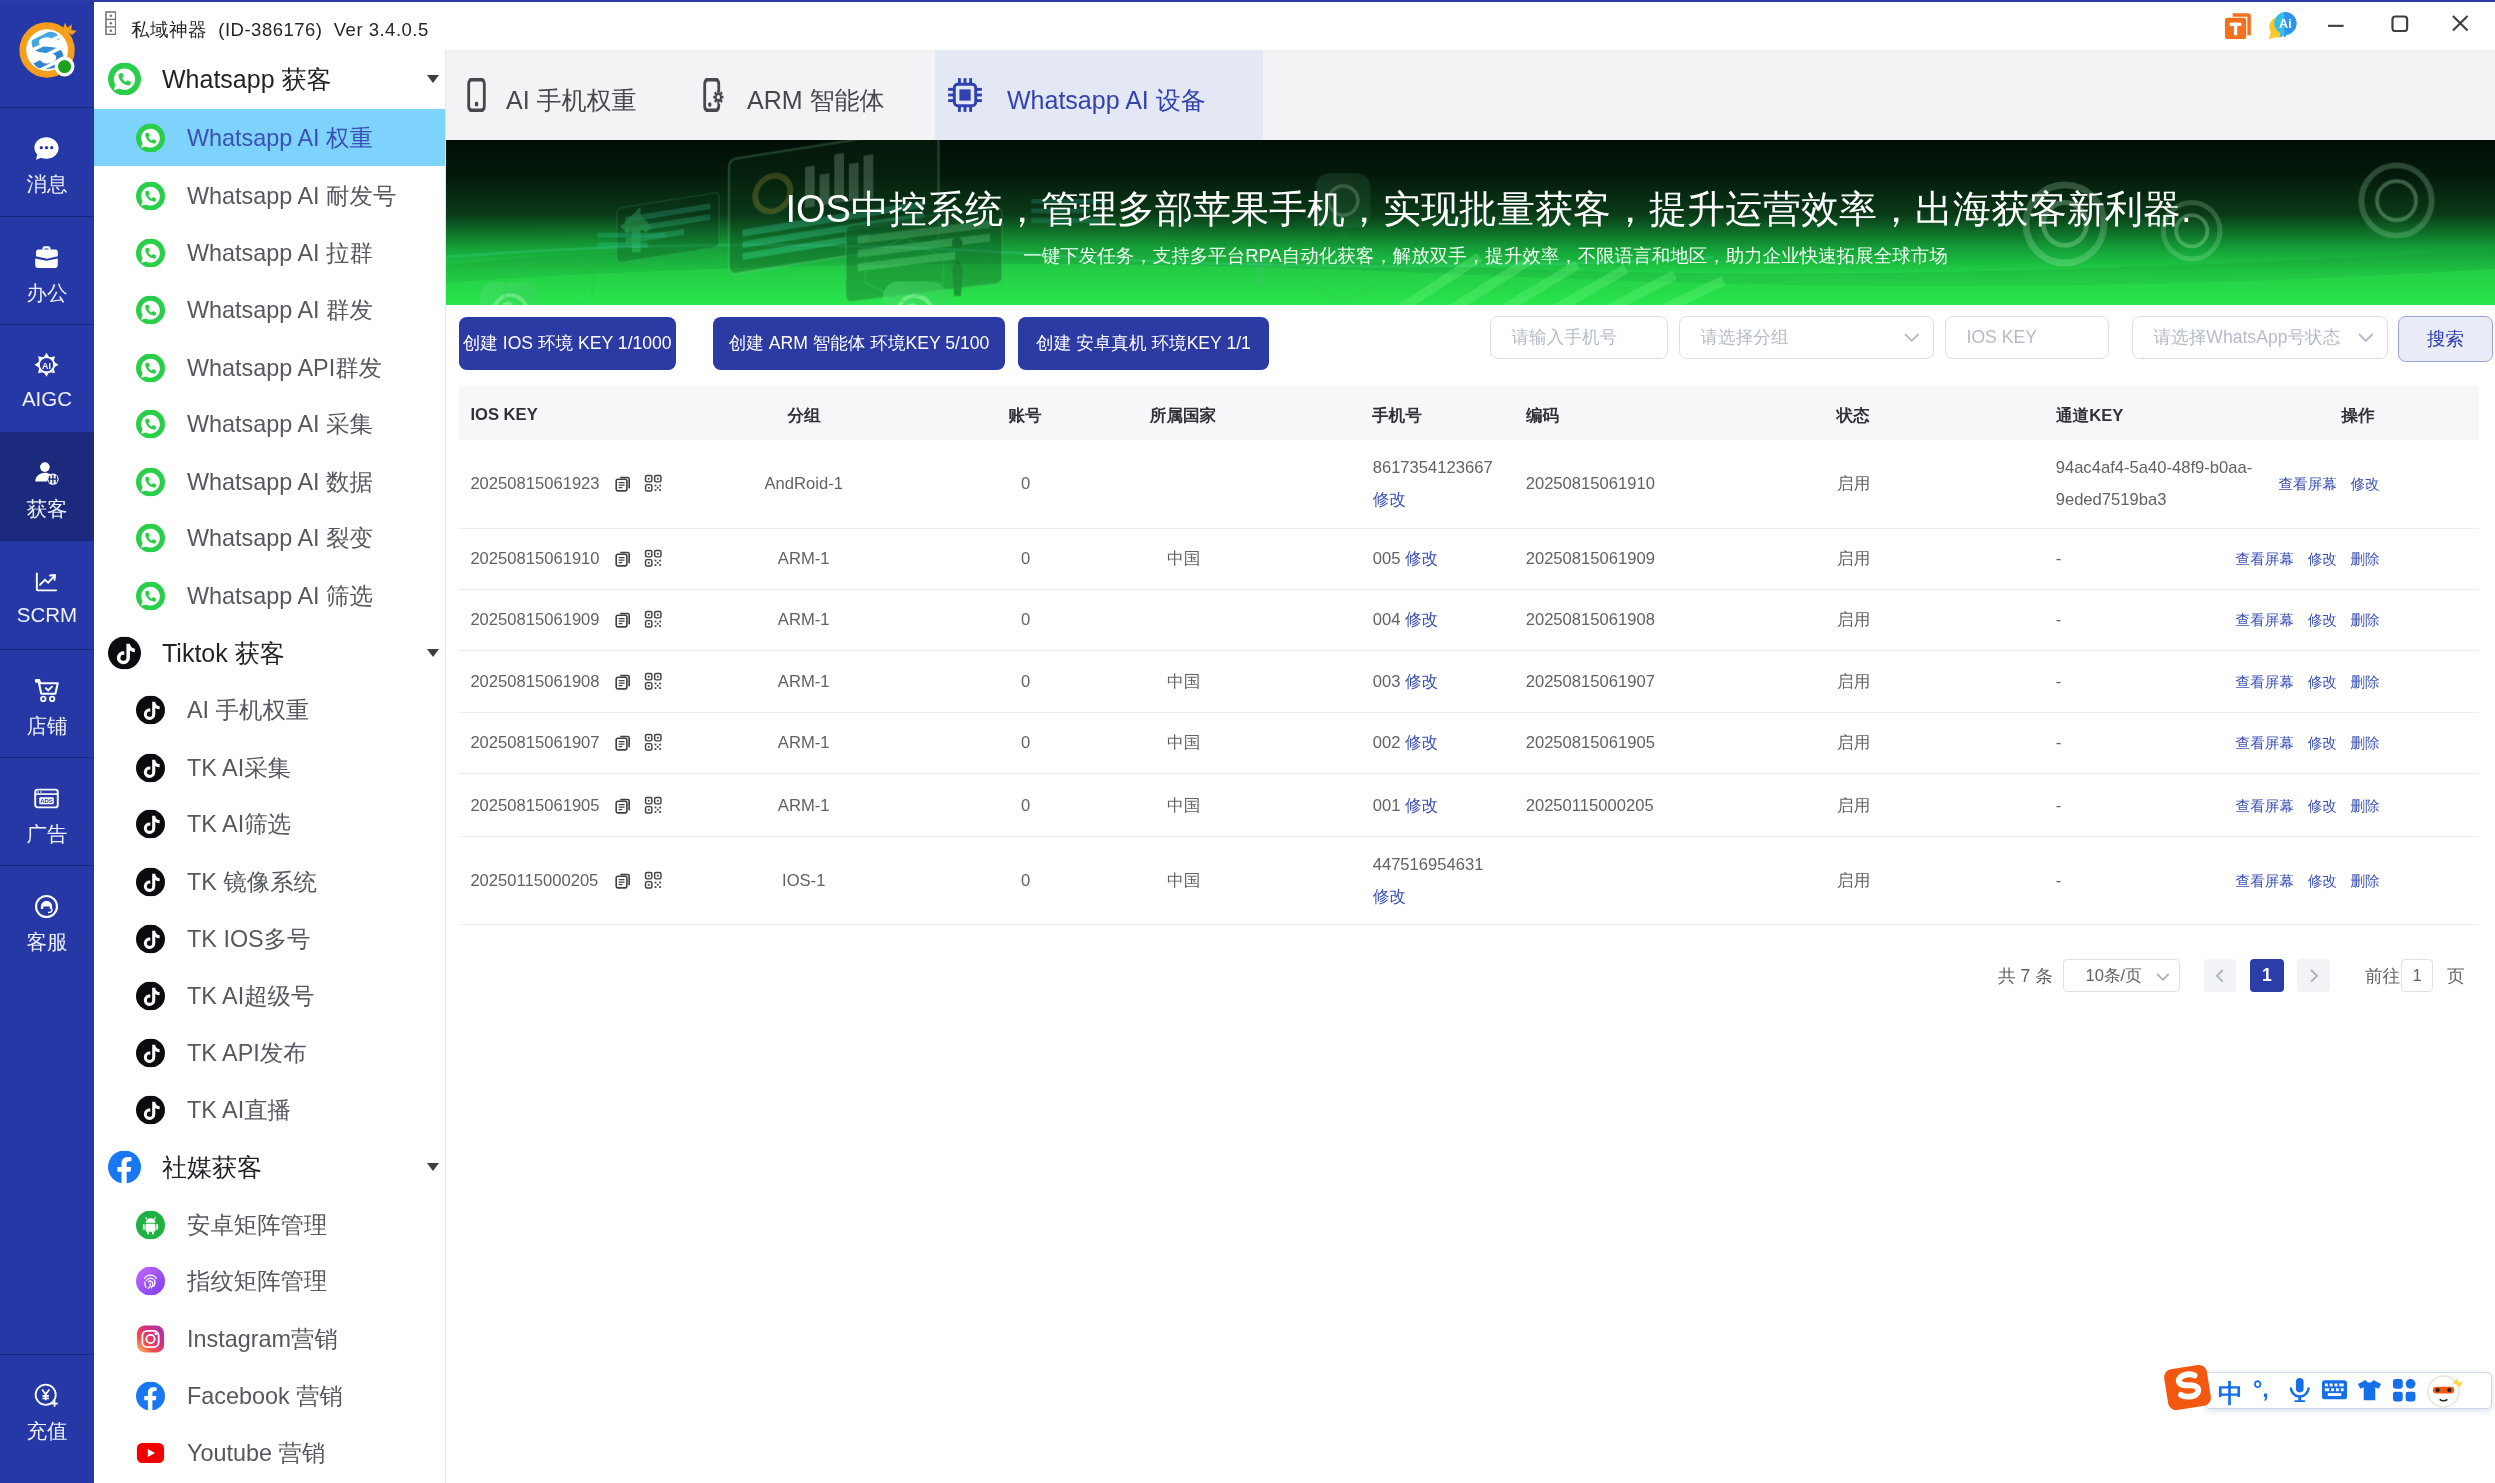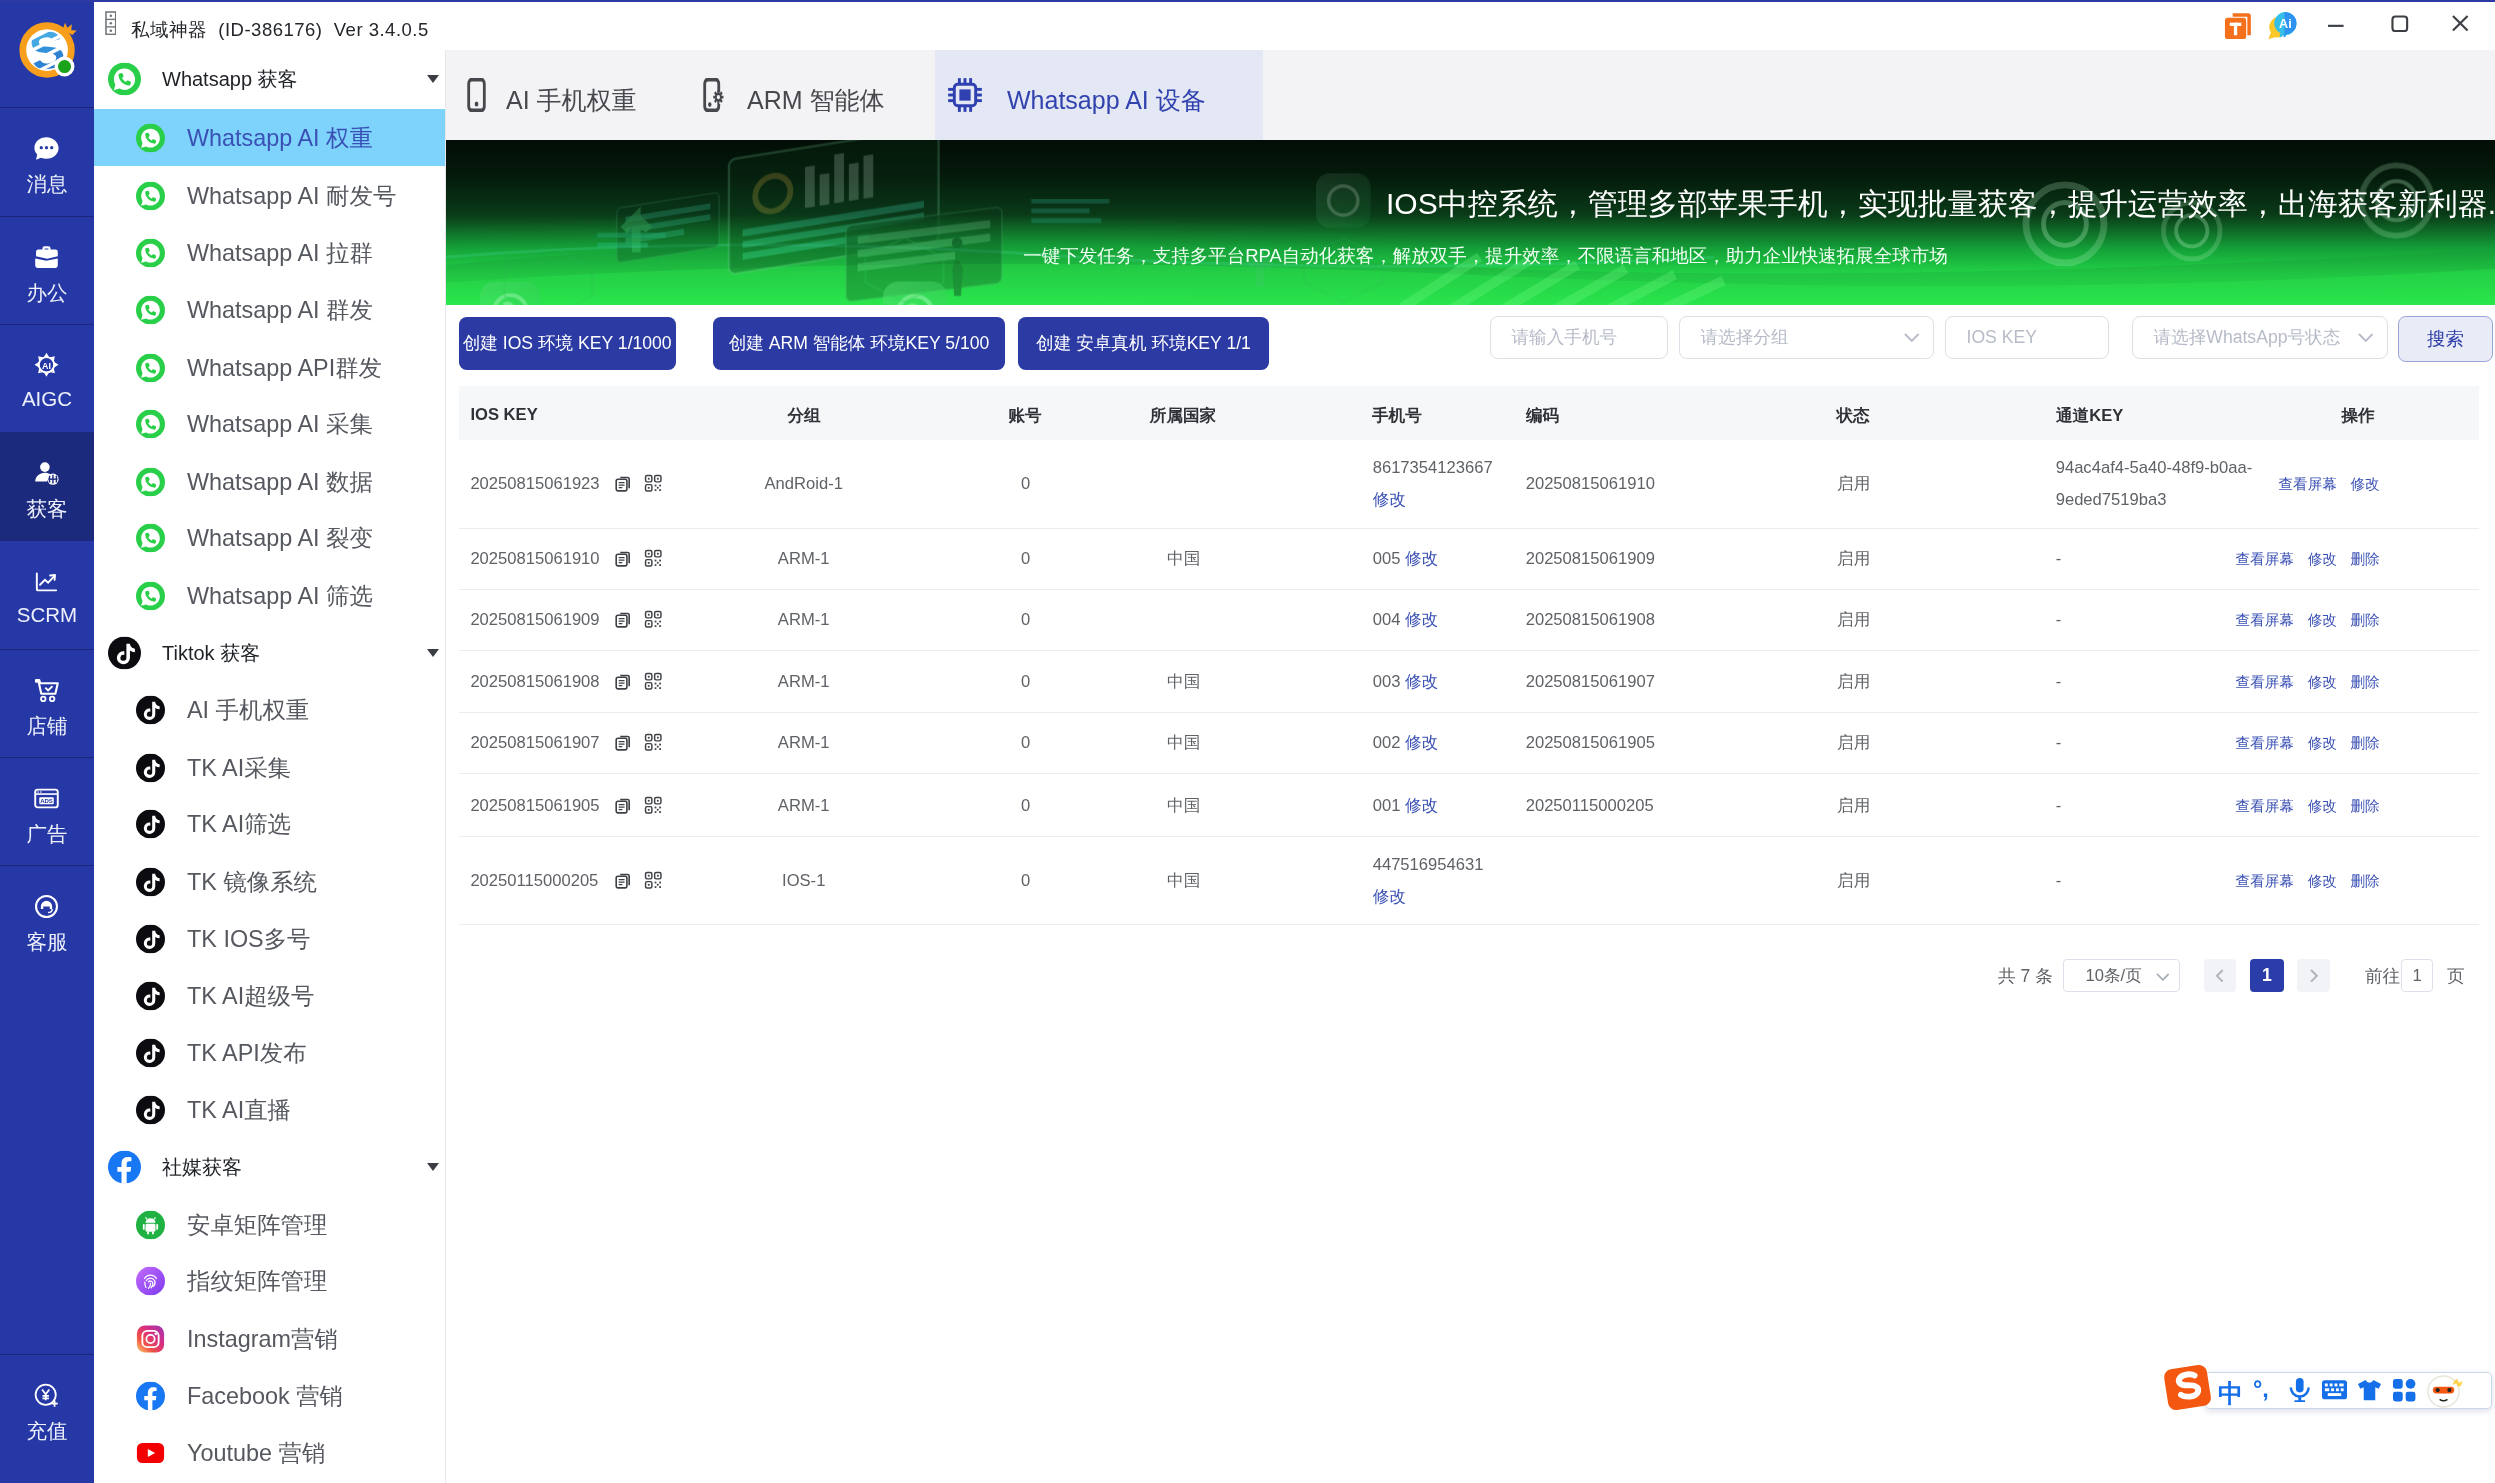--- a/index.html
+++ b/index.html
@@ -14,35 +14,35 @@
 #rail { position:absolute; left:0; top:0; width:94px; height:1483px; background:#2538a5; z-index:6; }
 .railitem { position:absolute; left:0; width:94px; height:108px; text-align:center; color:#eef1fc; }
 .railitem .ric { position:absolute; left:50%; margin-left:-14.6px; top:27px; width:29px; height:29px; }
 .railitem .rtx { position:absolute; left:0; right:0; top:63px; font-size:20.5px; }
 .railsep { position:absolute; left:0; width:94px; height:1px; background:rgba(10,18,70,0.45); }
 .railactive { background:#1b2a7c; }
 
 #sidemenu { position:absolute; left:94px; top:50px; width:352px; height:1434px; background:#fff; border-right:1px solid #e7e7ea; z-index:4; }
 .mi { position:absolute; left:0; width:351px; height:57px; }
 .mi .mtx { position:absolute; top:50%; transform:translateY(-50%); font-size:23.4px; color:#55585f; white-space:nowrap; }
-.mi.hdr .mtx { font-size:20px; }
+.mi.hdr .mtx { font-size:25px; }
 .mi.hdr .mtx { color:#1e2126; }
 .mi .mic { position:absolute; top:50%; transform:translateY(-50%); }
 .mi.sel { background:#7dd3fc; }
 .mi.sel .mtx { color:#3a50b5; }
 .caret { position:absolute; right:5.9px; top:50%; margin-top:-3.9px; width:0; height:0; border-left:6.8px solid transparent; border-right:6.8px solid transparent; border-top:8.8px solid #3a3d42; }
 
 #content { position:absolute; left:446px; top:50px; width:2050px; height:1434px; background:#fff; }
 #tabrow { position:absolute; left:0; top:0; width:2050px; height:90px; background:#f3f3f6; }
 .tabtx { position:absolute; top:34px; font-size:25px; color:#46484d; white-space:nowrap; }
 #tabsel { position:absolute; left:489px; top:0; width:328px; height:90px; background:#e4e7f4; }
 
 #banner { position:absolute; left:0; top:90px; width:2050px; height:165px; overflow:hidden;
   background:linear-gradient(180deg,#020e06 0%,#041a0b 22%,#0a3a18 45%,#14a038 66%,#23d748 82%,#2bf04e 100%); }
-#bh1 { position:absolute; left:35px; top:44px; width:2015px; text-align:right; font-size:30px; color:#fff; white-space:nowrap; }
+#bh1 { position:absolute; left:35px; top:44px; width:2015px; text-align:center; font-size:38px; color:#fff; white-space:nowrap; }
 #bh2 { position:absolute; left:29px; top:103px; width:2021px; text-align:center; font-size:18.5px; color:#f2fff4; white-space:nowrap; }
 
 .btn { position:absolute; background:#2c3ba3; color:#fff; border-radius:7.8px; font-size:17.6px; text-align:center; line-height:53px; white-space:nowrap; }
 .inp { position:absolute; height:43px; border:1px solid #dcdfe6; border-radius:7.8px; background:#fff; font-size:17.6px; color:#b6bbc7; line-height:41px; }
 
 .th { position:absolute; font-size:16.6px; font-weight:bold; color:#2f3237; white-space:nowrap; }
 .blue { color:#3b51b4; }
 
 .pg { position:absolute; font-size:17.6px; color:#5f6266; }
 

